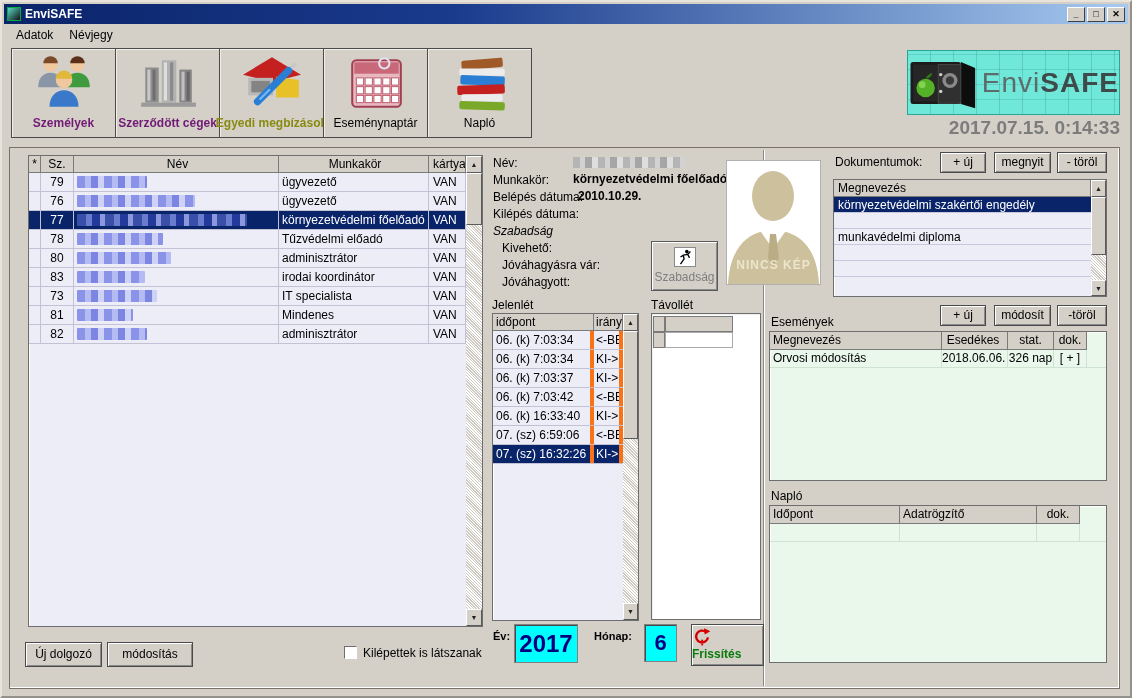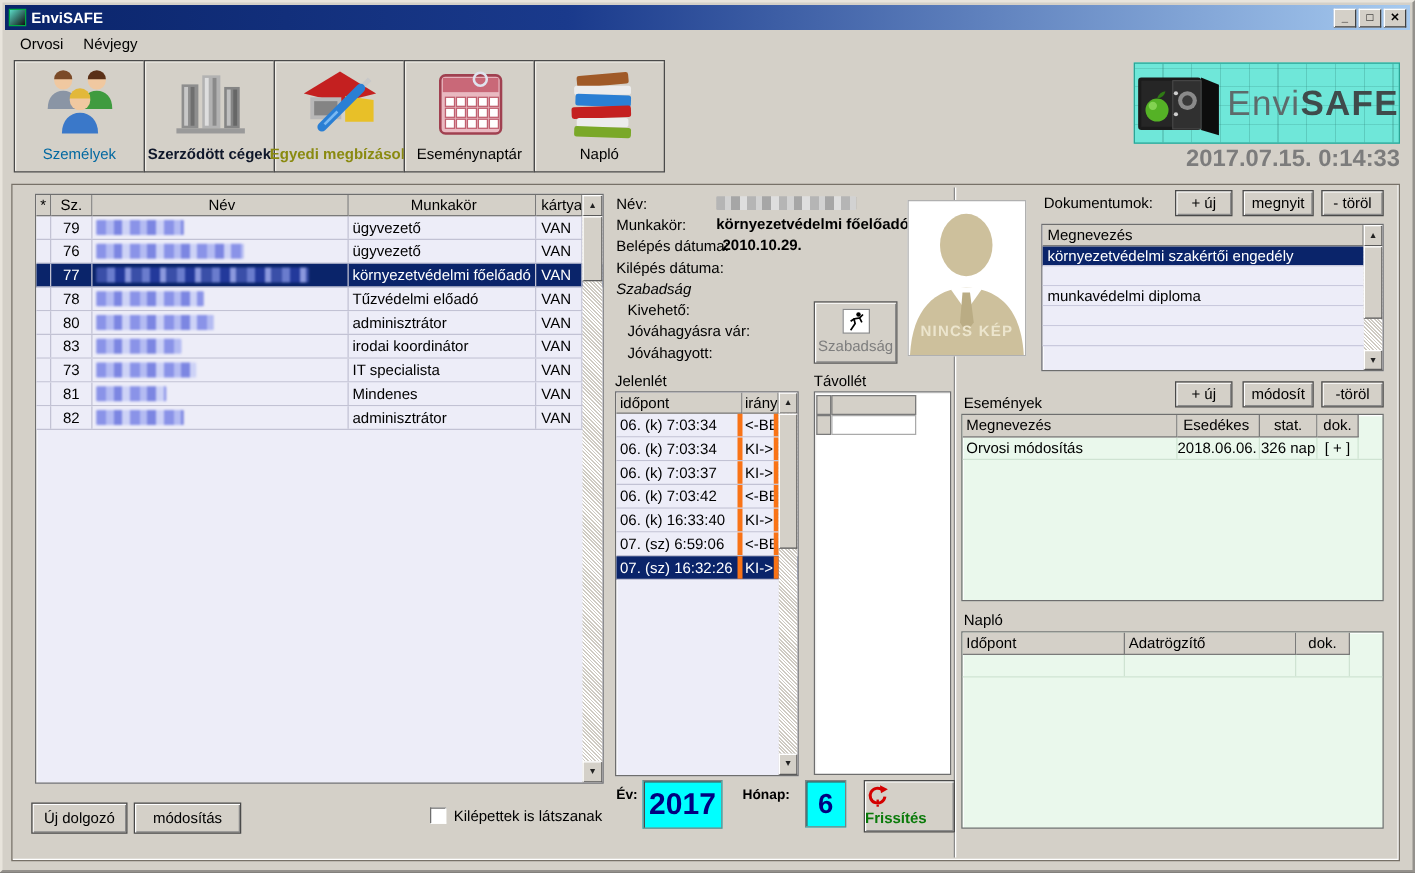--- a/index.html
+++ b/index.html
@@ -143,53 +143,53 @@
     <div class="appicon"></div>
     <span class="titletext">EnviSAFE</span>
     <span class="winbtns">
       <span class="wbtn">_</span>
       <span class="wbtn">□</span>
       <span class="wbtn">✕</span>
     </span>
   </div>
 
   <div class="menubar">
-    <span class="menu-item">Orvosi</span>
+    <span class="menu-item">Adatok</span>
     <span class="menu-item">Névjegy</span>
   </div>
 
   <div class="toolbar" id="toolbar">
       <div class="tbtn">
         <div class="ticon"><svg viewBox="0 0 60 60">
             <circle cx="17" cy="12" r="7" fill="#f0c8a0"></circle>
             <path d="M10 11a7 7 0 0 1 14 0z" fill="#7a4a28"></path>
             <path d="M5 34c0-9 5-14 12-14s12 5 12 14z" fill="#8a95a5"></path>
             <circle cx="43" cy="12" r="7" fill="#f0c8a0"></circle>
             <path d="M36 11a7 7 0 0 1 14 0z" fill="#5a3018"></path>
             <path d="M31 34c0-9 5-14 12-14s12 5 12 14z" fill="#3f9b3f"></path>
             <circle cx="30" cy="27" r="8" fill="#f0c8a0"></circle>
             <path d="M22 26a8 8 0 0 1 16 0z" fill="#e2b83a"></path>
             <path d="M16 53c0-10 6-16 14-16s14 6 14 16z" fill="#3a78c9"></path>
           </svg></div>
-        <div class="tlabel" style="color:#0369a1;font-weight:normal">Személyek</div>
+        <div class="tlabel" style="color:#701a75;font-weight:bold">Személyek</div>
       </div>
       <div class="tbtn">
         <div class="ticon"><svg viewBox="0 0 60 60">
             <rect x="8" y="15" width="13" height="34" fill="#8e8e8e"></rect>
             <rect x="10" y="17" width="3" height="30" fill="#c8c8c8"></rect>
             <rect x="15" y="17" width="3" height="30" fill="#6f6f6f"></rect>
             <rect x="24" y="8" width="14" height="41" fill="#b2b2b2"></rect>
             <rect x="26" y="10" width="3" height="37" fill="#dedede"></rect>
             <rect x="32" y="10" width="3" height="37" fill="#8a8a8a"></rect>
             <rect x="41" y="17" width="12" height="32" fill="#858585"></rect>
             <rect x="43" y="19" width="3" height="28" fill="#c0c0c0"></rect>
             <rect x="48" y="19" width="3" height="28" fill="#676767"></rect>
             <rect x="4" y="49" width="53" height="4" fill="#9a9a9a"></rect>
           </svg></div>
-        <div class="tlabel" style="color:#0f172a;font-weight:bold">Szerződött cégek</div>
+        <div class="tlabel" style="color:#701a75;font-weight:bold">Szerződött cégek</div>
       </div>
       <div class="tbtn">
         <div class="ticon"><svg viewBox="0 0 60 60">
             <polygon points="2,22 30,5 58,22 30,29" fill="#c42020"></polygon>
             <polygon points="34,24 56,27 56,44 34,44" fill="#e8c028"></polygon>
             <rect x="7" y="25" width="24" height="17" fill="#b8b8b8"></rect>
             <rect x="10" y="28" width="18" height="11" fill="#848484"></rect>
             <line x1="45" y1="19" x2="53" y2="11" stroke="#c8c8c8" stroke-width="4"></line>
             <line x1="16" y1="48" x2="46" y2="18" stroke="#2a7fd4" stroke-width="7" stroke-linecap="round"></line>
             <line x1="18" y1="46" x2="28" y2="36" stroke="#79b8f2" stroke-width="2"></line>

